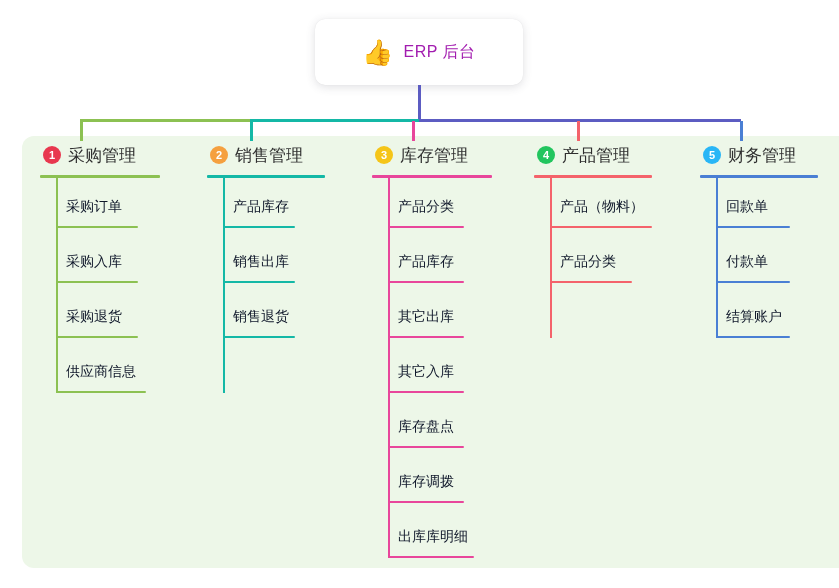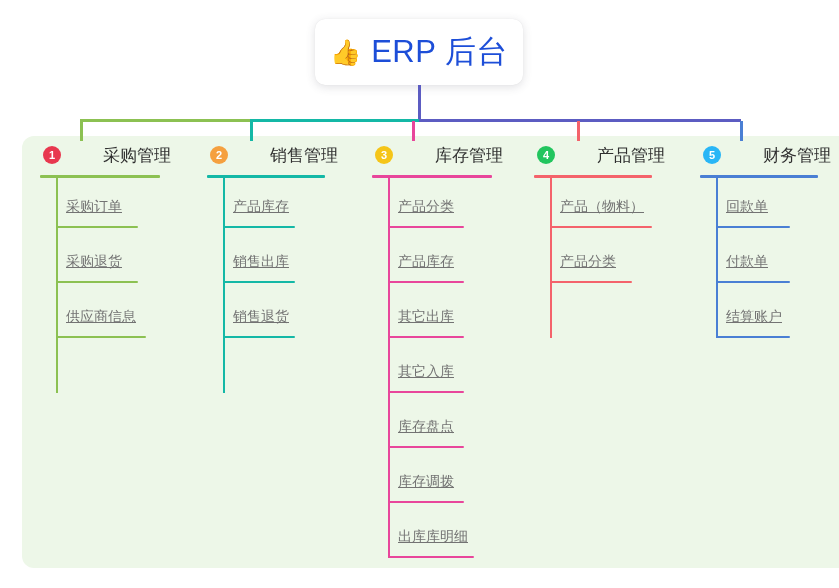--- a/index.html
+++ b/index.html
@@ -16,21 +16,21 @@
     position: absolute; left: 315px; top: 19px;
     width: 208px; height: 66px;
     background: #ffffff;
     border-radius: 10px;
     box-shadow: 0 2px 10px rgba(60,60,80,0.16), 0 0 1px rgba(0,0,0,0.10);
     display: flex; align-items: center; justify-content: center;
     gap: 10px;
   }
   .root-emoji { font-size: 25px; line-height: 1; }
   .root-title {
-    font-size: 31px; color: #1d4ed8; letter-spacing: 0.5px;
+    font-size: 16px; color: #a21caf; letter-spacing: 0.5px;
     white-space: nowrap;
   }
 
   
   .conn { position: absolute; }
   .stem-root { left: 418px; top: 85px; width: 3px; height: 36px; background: #5c5cc2; }
   .bus-seg { top: 119px; height: 3px; }
   .drop { top: 121px; width: 3px; height: 20px; }
 
   
@@ -46,29 +46,29 @@
   .col-head {
     display: flex; align-items: center; gap: 7px;
     height: 28px; padding-left: 13px;
   }
   .badge {
     width: 18px; height: 18px; border-radius: 50%;
     color: #ffffff; font-size: 11px; font-weight: bold;
     display: flex; align-items: center; justify-content: center;
     flex: 0 0 18px;
   }
-  .col-title { font-size: 17px; color: #2f2f2f; white-space: nowrap; margin-left: 35px; }
+  .col-title { font-size: 17px; color: #2f2f2f; white-space: nowrap; }
   .head-rule { height: 3px; margin-top: 6px; border-radius: 1px; }
 
   .items { position: relative; margin-top: 0; }
   .spine { position: absolute; left: 26px; top: 0; width: 2px; }
   .item { position: relative; height: 55px; }
   .item-label {
     position: absolute; left: 36px; top: 20px;
-    font-size: 14px; color: #737373; white-space: nowrap; text-decoration: underline;
+    font-size: 14px; color: #0f172a; white-space: nowrap;
   }
   .item-rule {
     position: absolute; left: 26px; top: 48px;
     height: 2px; border-radius: 1px;
   }
 </style>
 </head>
 <body>
 
 <div id="canvas">
@@ -102,20 +102,24 @@
           <span class="col-title">采购管理</span>
         </div>
         <div class="head-rule" style="width: 120px; background: rgb(140, 193, 82); margin-left: 10px;"></div>
         <div class="items">
           <div class="spine" style="background: rgb(140, 193, 82); height: 215px;"></div>
           <div class="item">
             <span class="item-label">采购订单</span>
             <div class="item-rule" style="width: 82px; background: rgb(140, 193, 82);"></div>
           </div>
           <div class="item">
+            <span class="item-label">采购入库</span>
+            <div class="item-rule" style="width: 82px; background: rgb(140, 193, 82);"></div>
+          </div>
+          <div class="item">
             <span class="item-label">采购退货</span>
             <div class="item-rule" style="width: 82px; background: rgb(140, 193, 82);"></div>
           </div>
           <div class="item">
             <span class="item-label">供应商信息</span>
             <div class="item-rule" style="width: 90px; background: rgb(140, 193, 82);"></div>
           </div>
         </div>
       </div>
       <div class="col" style="left: 197px; width: 150px;">

